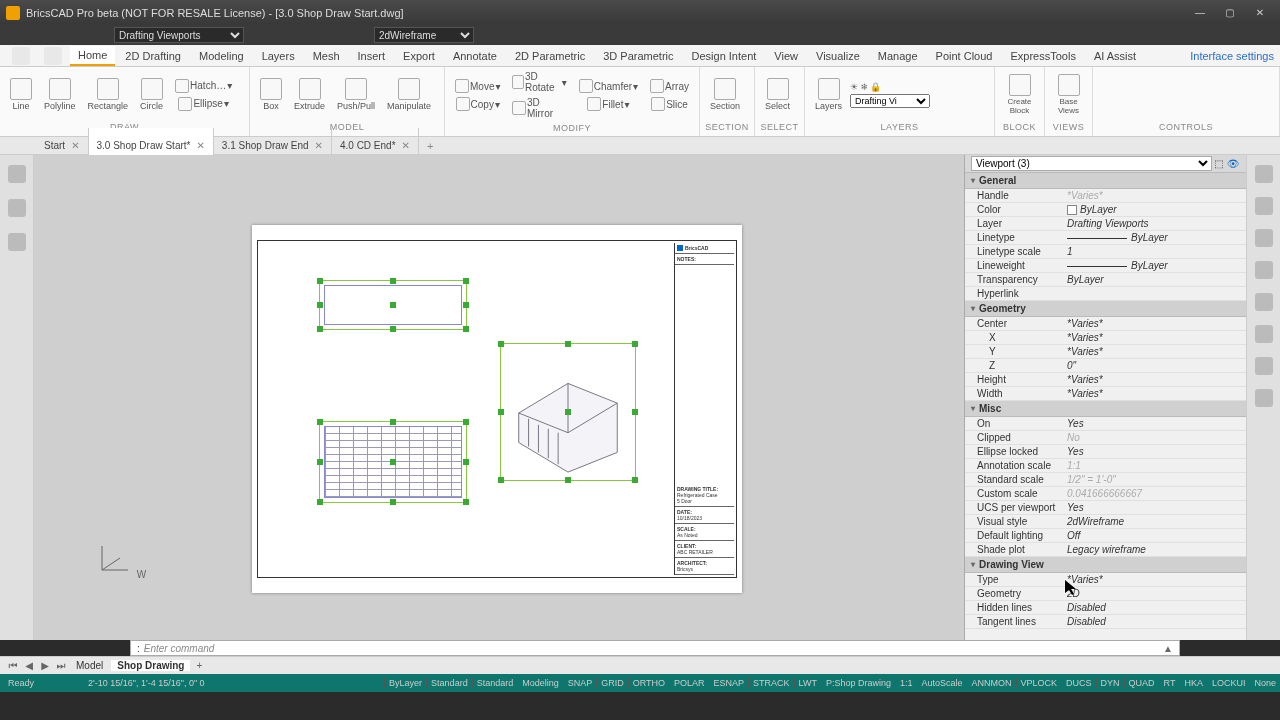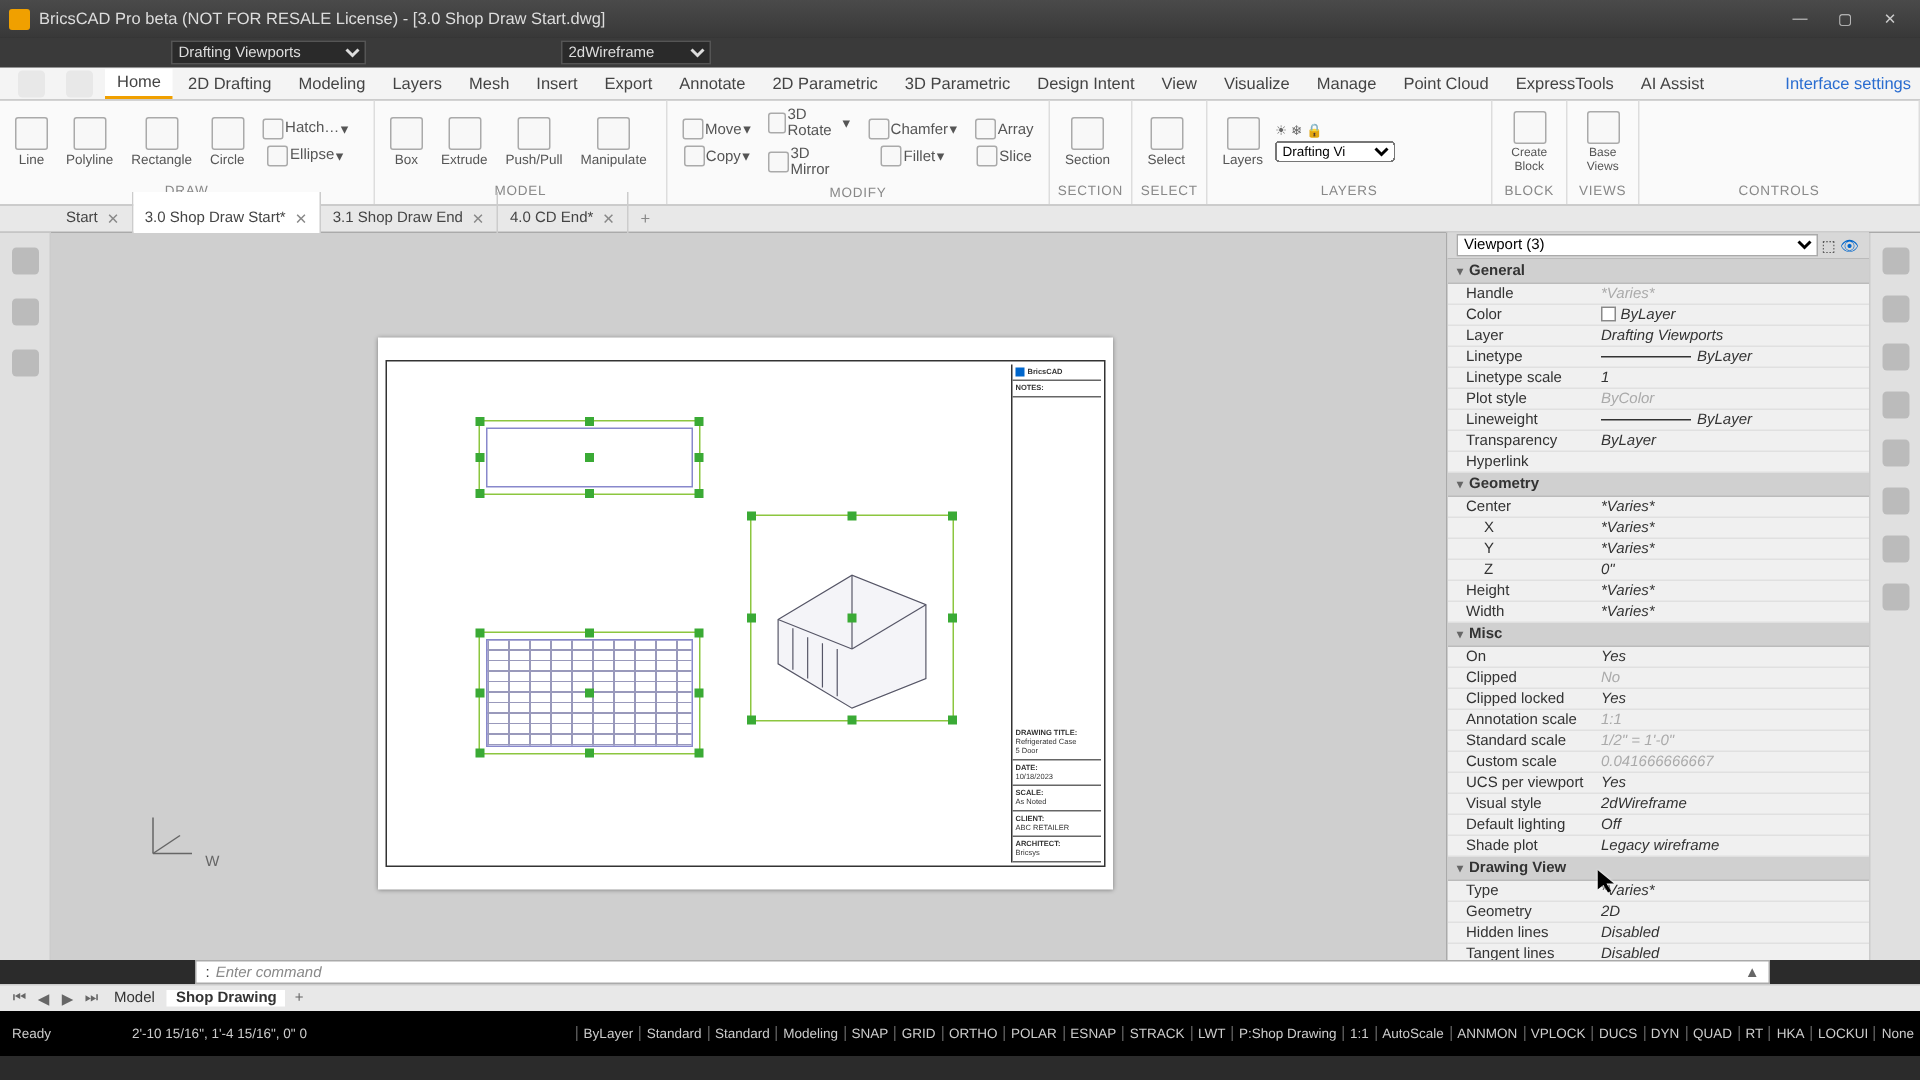--- a/index.html
+++ b/index.html
@@ -89,21 +89,21 @@
 
 .cmdline { height: 16px; margin: 0 100px 0 130px; background: #fff; border: 1px solid #aaa; display: flex; align-items: center; padding: 0 6px; font-size: 10px; color: #888; font-style: italic; }
 
 
 .modeltabs { height: 18px; background: #e8e8e8; display: flex; align-items: center; padding: 0 6px; gap: 2px; font-size: 10px; border-top: 1px solid #ccc; }
 .modeltabs .navbtn { width: 14px; text-align: center; color: #666; cursor: pointer; }
 .modeltabs .mtab2 { padding: 0 6px; cursor: pointer; }
 .modeltabs .mtab2.active { background: #fff; font-weight: bold; }
 
 
-.status { height: 30px; background: #000000; display: flex; align-items: center; font-size: 9px; color: #ccc; }
+.status { height: 18px; background: #0f766e; display: flex; align-items: center; font-size: 9px; color: #ccc; }
 .status .sleft { padding: 0 8px; flex: 0 0 80px; }
 .status .coords { padding: 0 8px; }
 .status .sright { margin-left: auto; display: flex; }
 .status .sbtn { padding: 0 4px; border-left: 1px solid #555; cursor: pointer; }
 
 .cursor { position: absolute; left: 1065px; top: 580px; width: 16px; height: 16px; pointer-events: none; z-index: 1000; }
 .cursor svg { filter: drop-shadow(0 0 1px #fff); }
 </style>
 </head>
 <body>
@@ -441,24 +441,20 @@
         </div>
         <div class="prow">
           <div class="pkey">Linetype</div>
           <div class="pval"><span class="lineswatch"></span>ByLayer</div>
         </div>
         <div class="prow">
           <div class="pkey">Linetype scale</div>
           <div class="pval">1</div>
         </div>
         <div class="prow">
-          <div class="pkey">Plot style</div>
-          <div class="pval gray">ByColor</div>
-        </div>
-        <div class="prow">
           <div class="pkey">Lineweight</div>
           <div class="pval"><span class="lineswatch"></span>ByLayer</div>
         </div>
         <div class="prow">
           <div class="pkey">Transparency</div>
           <div class="pval">ByLayer</div>
         </div>
         <div class="prow">
           <div class="pkey">Hyperlink</div>
           <div class="pval"></div>
@@ -491,21 +487,21 @@
         <div class="pgroup">Misc</div>
         <div class="prow">
           <div class="pkey">On</div>
           <div class="pval">Yes</div>
         </div>
         <div class="prow">
           <div class="pkey">Clipped</div>
           <div class="pval gray">No</div>
         </div>
         <div class="prow">
-          <div class="pkey">Clipped locked</div>
+          <div class="pkey">Ellipse locked</div>
           <div class="pval">Yes</div>
         </div>
         <div class="prow">
           <div class="pkey">Annotation scale</div>
           <div class="pval gray">1:1</div>
         </div>
         <div class="prow">
           <div class="pkey">Standard scale</div>
           <div class="pval gray">1/2" = 1'-0"</div>
         </div>

